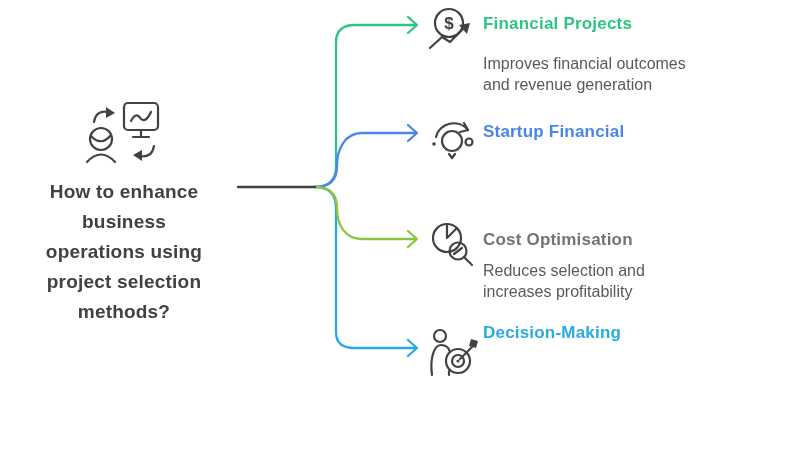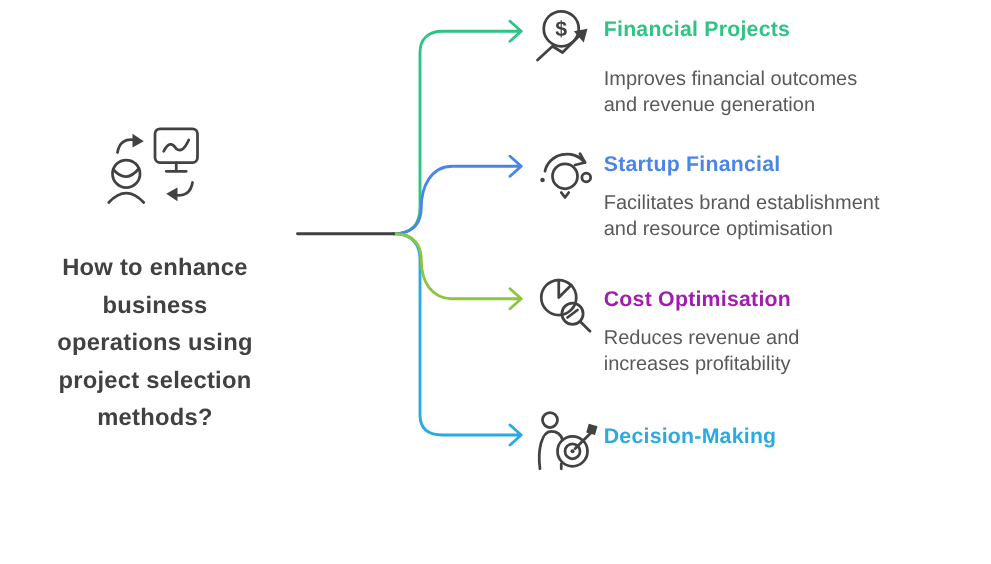--- a/index.html
+++ b/index.html
@@ -6,21 +6,21 @@
   #canvas{
     position:relative;width:793px;height:451px;background:#ffffff;overflow:hidden;
     font-family:"Liberation Sans",sans-serif;
   }
   .abs{position:absolute;}
   #connector-svg{position:absolute;left:0;top:0;width:793px;height:451px;}
   #connector-svg path{fill:none;stroke-width:2.3;stroke-linecap:round;stroke-linejoin:round;}
   .center-node{left:19px;top:100px;width:210px;text-align:center;}
   .center-icon{display:block;margin:0 auto;}
   .question{
-    margin-top:30px;font-size:19px;font-weight:700;line-height:30px;
+    margin-top:7px;font-size:19px;font-weight:700;line-height:30px;
     white-space:pre-line;letter-spacing:.2px;
   }
   .branch-title{font-size:17px;font-weight:700;letter-spacing:.2px;}
   .branch-desc{font-size:16px;line-height:21px;white-space:pre-line;}
   .node-icon path,.node-icon circle,.node-icon rect,.node-icon polyline{
     fill:none;stroke:#424242;stroke-width:2.2;stroke-linecap:round;stroke-linejoin:round;
   }
   .node-icon .fill{fill:#424242;stroke:none;}
   .node-icon text{fill:#424242;font-family:"Liberation Sans",sans-serif;font-weight:700;}
 </style>
@@ -69,39 +69,37 @@
 
   <svg class="abs node-icon" style="left:426px;top:110px;" width="54" height="54" viewBox="0 0 54 54">
     <circle cx="26" cy="31" r="10"></circle>
     <path d="M23,44 L26,48 L29,44"></path>
     <path d="M10,27 A18,17 0 0 1 42,20"></path>
     <path d="M42,20 L38,13 M42,20 L34,22"></path>
     <circle class="fill" cx="8" cy="34" r="1.8"></circle>
     <circle cx="43" cy="32" r="3.5"></circle>
   </svg>
   <div class="abs branch-title" style="left: 483px; top: 122px; color: rgb(74, 134, 232);">Startup Financial</div>
-  <div class="abs branch-desc" style="left: 483px; top: 152px; color: rgb(88, 89, 91);">Facilitates brand establishment
-and resource optimisation</div>
 
   <svg class="abs node-icon" style="left:427px;top:220px;" width="52" height="52" viewBox="0 0 52 52">
     <circle cx="20" cy="18" r="14"></circle>
     <path d="M20,4 V18 L30,8"></path>
     <circle cx="31" cy="31" r="8.5"></circle>
     <path d="M27,34 L35,28"></path>
     <path d="M37,37 L45,45"></path>
   </svg>
-  <div class="abs branch-title" style="left: 483px; top: 230px; color: #a21caf;">Cost Optimisation</div>
-  <div class="abs branch-desc" style="left: 483px; top: 260px; color: rgb(88, 89, 91);">Reduces revenue and
+  <div class="abs branch-title" style="left: 483px; top: 230px; color: #737373;">Cost Optimisation</div>
+  <div class="abs branch-desc" style="left: 483px; top: 260px; color: rgb(88, 89, 91);">Reduces selection and
 increases profitability</div>
 
   <svg class="abs node-icon" style="left:427px;top:328px;" width="52" height="52" viewBox="0 0 52 52">
     <circle cx="13" cy="8" r="6"></circle>
     <path d="M5,47 C3,33 6,17 14,17 C19,17 22,20 23,24"></path>
     <path d="M22,47 V43"></path>
     <circle cx="31" cy="33" r="12"></circle>
     <circle cx="31" cy="33" r="6"></circle>
     <circle class="fill" cx="31" cy="33" r="1.6"></circle>
     <path d="M47,17 L33,31"></path>
     <polygon class="fill" points="44,11 51,13 49,20 42,18"></polygon>
   </svg>
-  <div class="abs branch-title" style="left: 483px; top: 339px; color: rgb(41, 171, 226);">Decision-Making</div>
+  <div class="abs branch-title" style="left: 483px; top: 323px; color: rgb(41, 171, 226);">Decision-Making</div>
 
 </div>
 
 </body></html>

